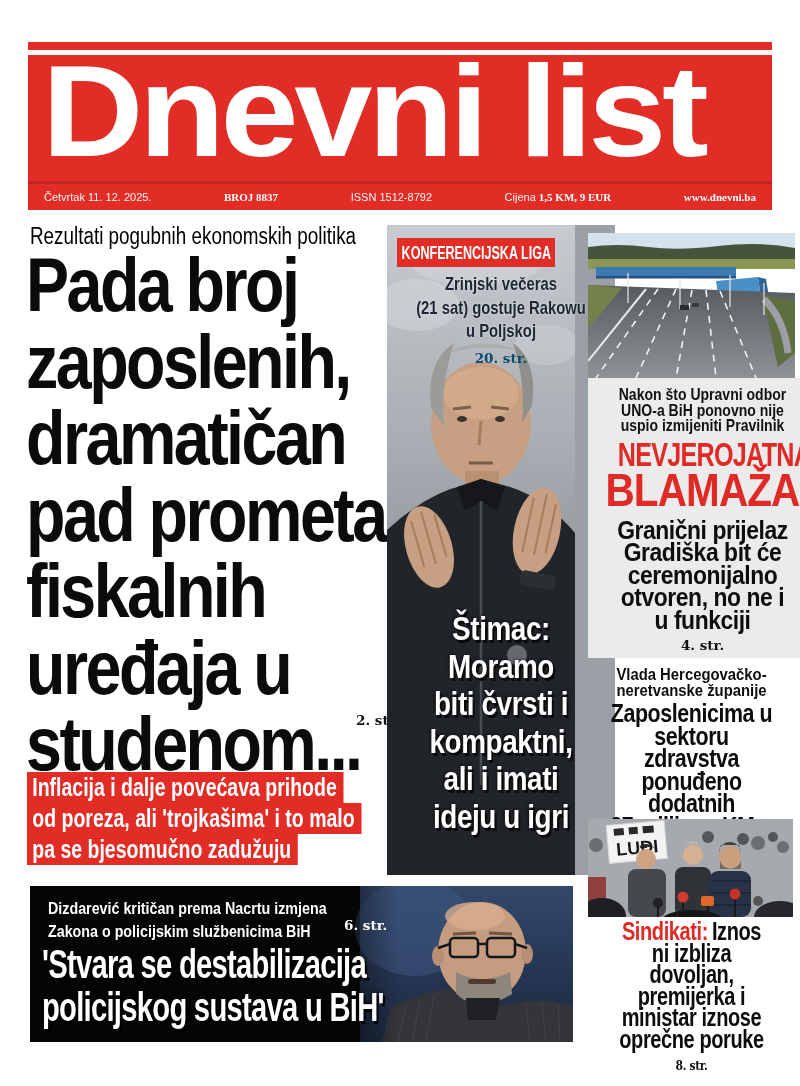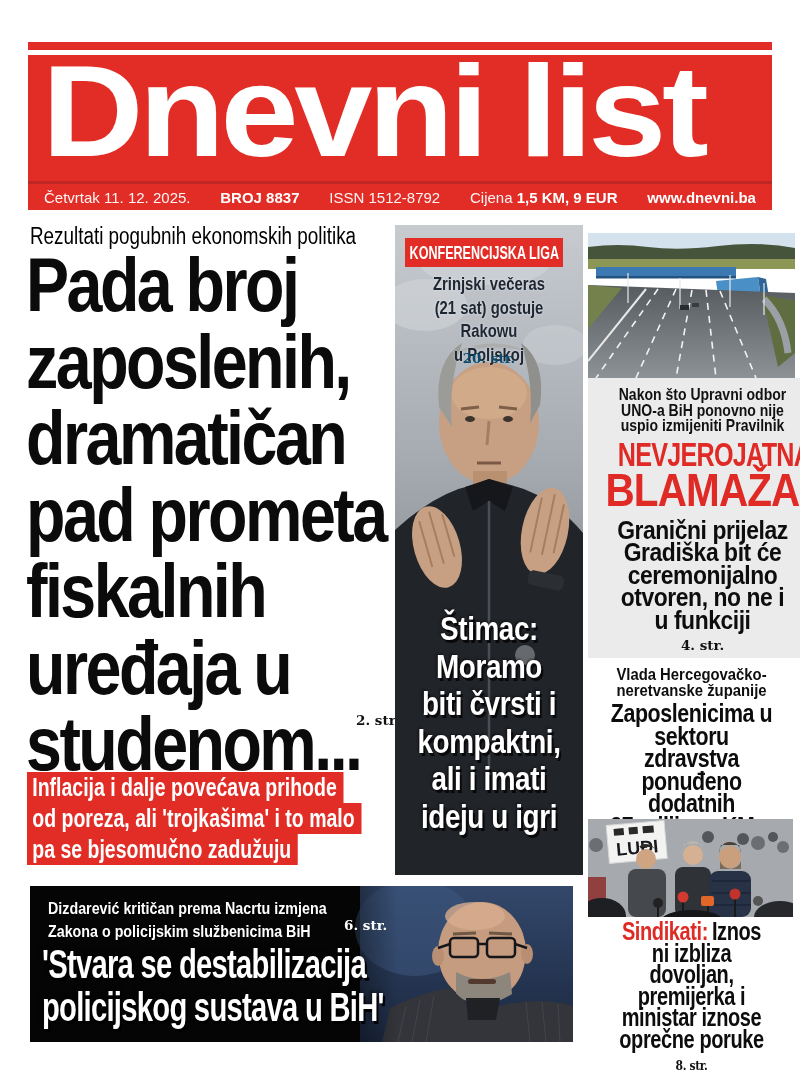--- a/index.html
+++ b/index.html
@@ -9,23 +9,23 @@
   .serif{font-family:"DejaVu Serif",serif;font-weight:bold;}
 
   
   .top-rule{left:28px;top:42px;width:744px;height:8px;background:#e22d26;}
   .masthead{left:28px;top:55px;width:744px;height:155px;background:#e22d26;overflow:visible;}
   .logo{position:absolute;left:14px;top:-10px;color:#fff;font-weight:bold;
         font-size:130px;line-height:132px;letter-spacing:-4px;white-space:nowrap;
         transform:scaleX(1.08);transform-origin:0 0;}
   .mast-strip{position:absolute;left:0;right:0;bottom:0;height:26px;border-top:3px solid #bf2822;
         display:flex;align-items:center;justify-content:space-between;padding:0 16px;
-        color:#fff;font-size:15px;white-space:nowrap;}
+        color:#fff;font-size:11px;white-space:nowrap;}
   .mast-strip .lite{font-weight:normal;opacity:.95;}
-  .mast-strip .bold{font-weight:bold;}
+  .mast-strip .bold{font-weight:bold;font-family:Liberation Serif, serif;}
 
   
   .kicker{left:30px;top:221px;font-size:23px;line-height:30px;font-weight:500;color:#000;
         transform:scaleX(.82);transform-origin:0 0;white-space:nowrap;}
   .lead-headline{left:26px;top:247px;width:470px;font-weight:bold;font-size:76px;line-height:76.5px;
         letter-spacing:-3px;color:#0b0b0b;transform:scaleX(.85);transform-origin:0 0;}
   .pageref{font-size:13.5px;color:#111;}
   .pr-lead{left:340px;top:712px;margin-left:16px;}
   .banner{left:27px;top:772px;transform:scaleX(.75);transform-origin:0 0;}
   .banner-line{display:table;background:#e22d26;color:#fff;font-weight:bold;
@@ -36,21 +36,21 @@
   .feature svg{position:absolute;left:0;top:0;}
   .feat-kicker{left:18px;top:11px;color:#fff;font-weight:bold;font-size:17px;line-height:23px;
         transform:scaleX(.84);transform-origin:0 0;white-space:nowrap;
         text-shadow:1px 1px 2px rgba(0,0,0,.8);}
   .pr-feat{left:300px;top:31px;color:#fff;margin-left:14px;}
   .feat-headline{left:12px;top:57px;color:#fff;font-weight:bold;font-size:40px;line-height:43px;
         letter-spacing:-1px;transform:scaleX(.73);transform-origin:0 0;white-space:nowrap;
         text-shadow:3px 3px 0 rgba(0,0,0,.92),-2px -2px 5px rgba(0,0,0,.6);}
 
   
-  .mid{left:395px;top:225px;width:188px;height:650px;overflow:hidden;background:#9aa0a5;}
+  .mid{left:387px;top:225px;width:188px;height:650px;overflow:hidden;background:#9aa0a5;padding-left:40px;}
   .mid svg{position:absolute;left:0;top:0;}
   .badge{position:absolute;left:10px;top:13px;width:158px;height:29px;background:#e22d26;overflow:visible;}
   .badge span{display:block;color:#fff;font-weight:bold;font-size:19px;line-height:29px;
         padding-left:7px;white-space:nowrap;transform:scaleX(.66);transform-origin:0 50%;}
   .mid-teaser{position:absolute;left:0;right:0;top:47px;text-align:center;color:#1d2633;
         font-weight:bold;font-size:19px;line-height:23.5px;transform:scaleX(.78);transform-origin:50% 0;
         text-shadow:0 0 3px rgba(235,238,240,.8);}
   .pr-mid{position:absolute;left:0;right:0;top:125px;text-align:center;color:#0c4a6e;}
   .mid-quote{position:absolute;left:-10px;right:-10px;top:385px;text-align:center;color:#fff;
         font-weight:bold;font-size:34px;line-height:37.5px;letter-spacing:-.5px;

